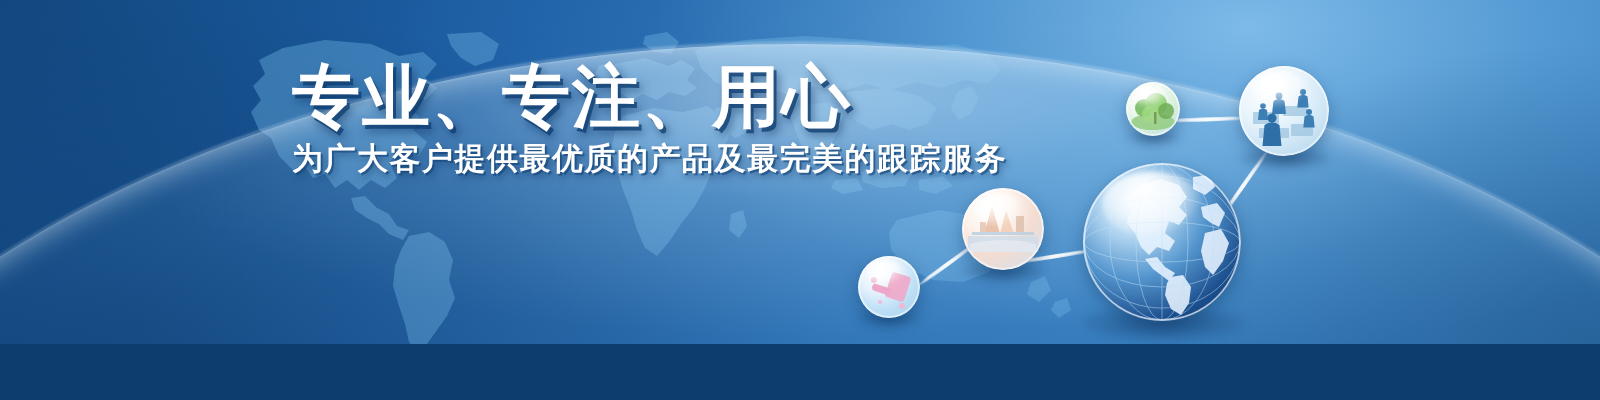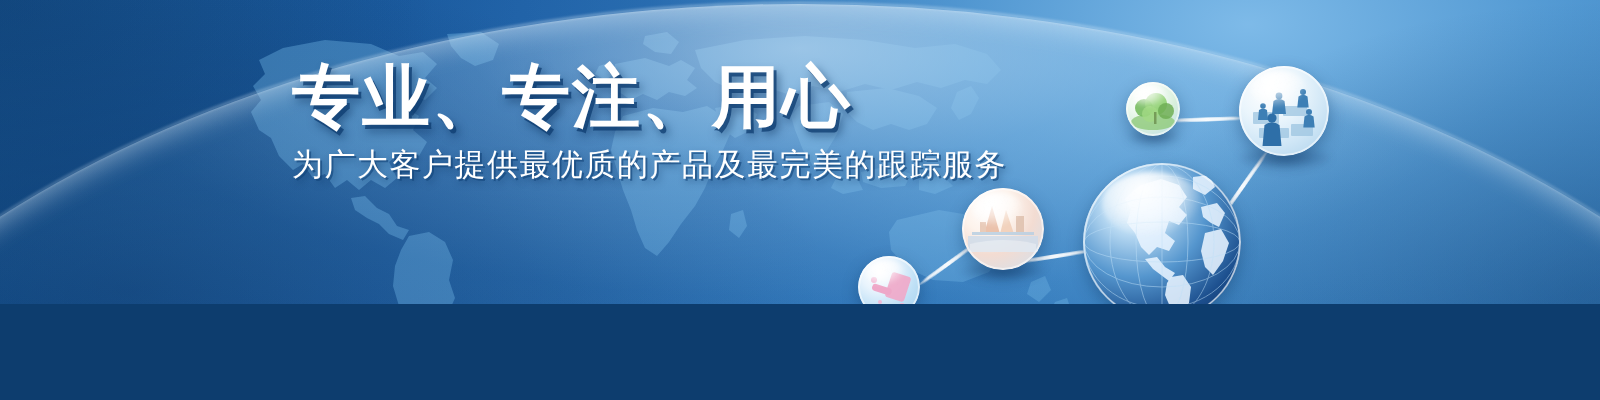--- a/index.html
+++ b/index.html
@@ -3,21 +3,21 @@
 <meta charset="utf-8">
 <style>
   html, body {
     margin: 0;
     padding: 0;
     background: #0d3d6e;
   }
   #banner {
     position: relative;
     width: 1600px;
-    height: 304px;
+    height: 344px;
     overflow: hidden;
     font-family: "Liberation Sans", "DejaVu Sans", sans-serif;
     background: #1c5da3;
   }
 
   
   .bg-base {
     position: absolute;
     inset: 0;
     background:
@@ -90,24 +90,24 @@
     font-size: 68px;
     font-weight: bold;
     line-height: 1;
     letter-spacing: 2px;
     white-space: nowrap;
     text-shadow:
       3px 4px 0 rgba(14,60,112,0.75),
       5px 7px 10px rgba(10,45,90,0.55);
   }
   .subhead {
-    margin-top: 14px;
+    margin-top: 8px;
     color: #ffffff;
     font-size: 31px;
-    font-weight: normal;
+    font-weight: bold;
     letter-spacing: 1.5px;
     white-space: nowrap;
     text-shadow:
       2px 2px 0 rgba(16,66,120,0.6),
       3px 4px 7px rgba(10,45,90,0.5);
   }
 
   
   .cluster { position: absolute; inset: 0; }
 

